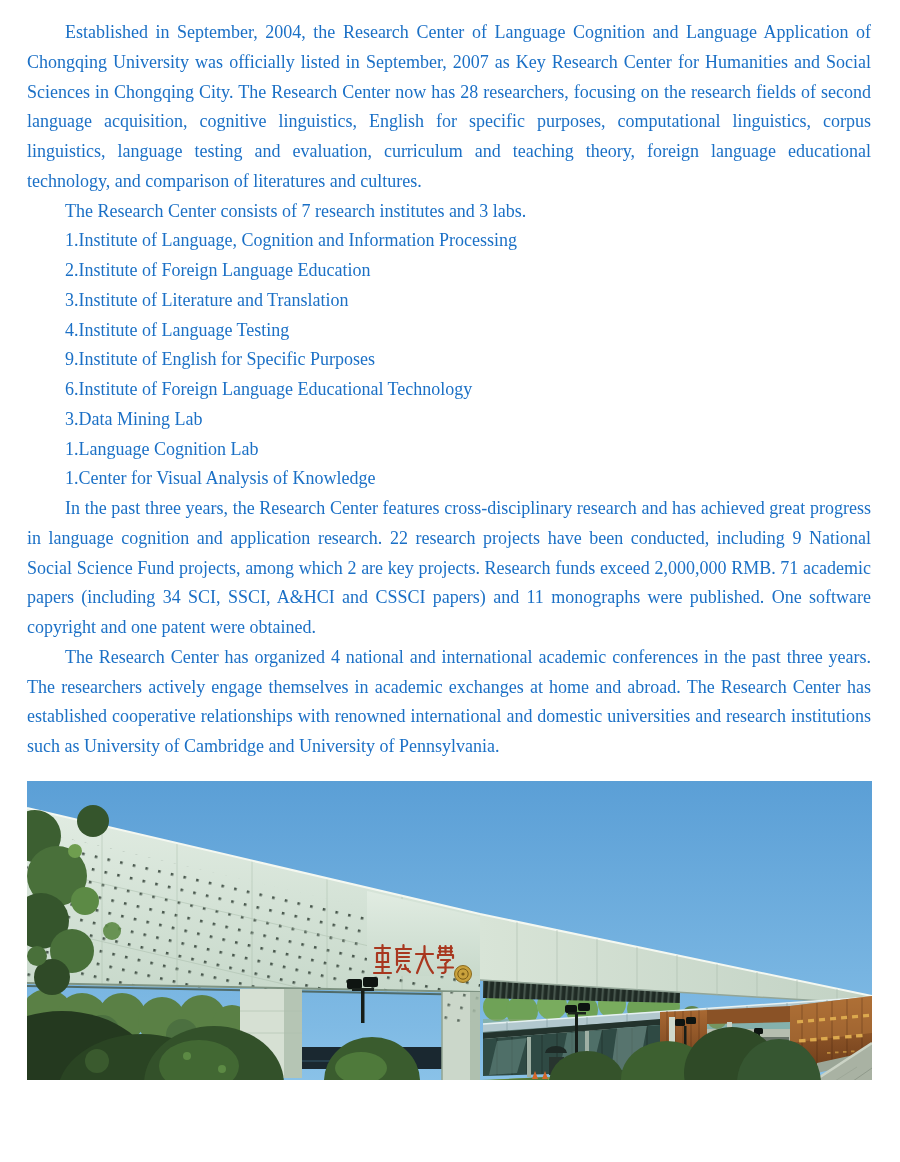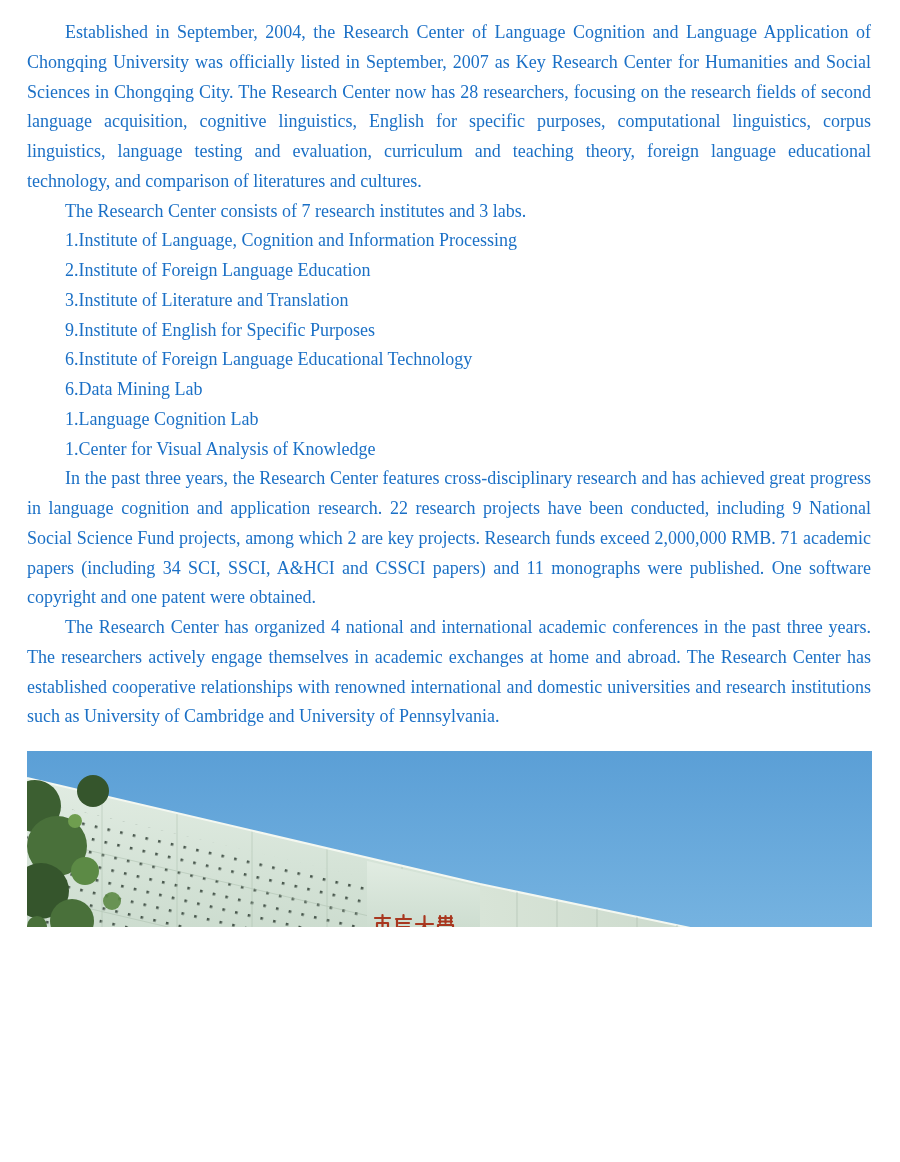--- a/index.html
+++ b/index.html
@@ -1,16 +1,16 @@
 <!DOCTYPE html>
 <html><head>
 <meta charset="utf-8">
 <style>
   html,body{margin:0;padding:0;background:#ffffff;}
-  .page{position:relative;width:900px;height:927px;background:#ffffff;overflow:hidden;}
+  .page{position:relative;width:900px;height:1080px;background:#ffffff;overflow:hidden;}
   .content{
     padding:18px 29px 0 27px;
     font-family:"Liberation Serif","DejaVu Serif",serif;
     color:#1B70C6;
     font-size:18px;
     line-height:29.75px;
   }
   .content p{margin:0;text-indent:38px;}
   .content p.just{text-align:justify;}
   .photo-frame{margin:19px 28px 0 27px;width:845px;height:349px;line-height:0;}
@@ -19,23 +19,24 @@
 </head>
 <body>
 
 <div class="page">
   <div class="content">
     <p class="just">Established in September, 2004, the Research Center of Language Cognition and Language Application of Chongqing University was officially listed in September, 2007 as Key Research Center for Humanities and Social Sciences in Chongqing City. The Research Center now has 28 researchers, focusing on the research fields of second language acquisition, cognitive linguistics, English for specific purposes, computational linguistics, corpus linguistics, language testing and evaluation, curriculum and teaching theory, foreign language educational technology, and comparison of literatures and cultures.</p>
     <p>The Research Center consists of 7 research institutes and 3 labs.</p>
     <p>1.Institute of Language, Cognition and Information Processing</p>
     <p>2.Institute of Foreign Language Education</p>
     <p>3.Institute of Literature and Translation</p>
+    <p>4.Institute of Language Testing</p>
     <p>9.Institute of English for Specific Purposes</p>
     <p>6.Institute of Foreign Language Educational Technology</p>
-    <p>6.Data Mining Lab</p>
+    <p>3.Data Mining Lab</p>
     <p>1.Language Cognition Lab</p>
     <p>1.Center for Visual Analysis of Knowledge</p>
     <p class="just">In the past three years, the Research Center features cross-disciplinary research and has achieved great progress in language cognition and application research. 22 research projects have been conducted, including 9 National Social Science Fund projects, among which 2 are key projects. Research funds exceed 2,000,000 RMB. 71 academic papers (including 34 SCI, SSCI, A&amp;HCI and CSSCI papers) and 11 monographs were published. One software copyright and one patent were obtained.</p>
     <p class="just">The Research Center has organized 4 national and international academic conferences in the past three years. The researchers actively engage themselves in academic exchanges at home and abroad. The Research Center has established cooperative relationships with renowned international and domestic universities and research institutions such as University of Cambridge and University of Pennsylvania.</p>
   </div>
 
   <div class="photo-frame" aria-label="Main gate of Chongqing University: a long white perforated concrete gate bearing red Chinese characters and a gold emblem, spanning over greenery, glass gatehouses and a wooden calligraphy wall under a blue sky">
     <svg width="845" height="349" viewBox="0 0 845 349" preserveAspectRatio="none">
       <defs>
         <linearGradient id="skyG" x1="0" y1="0" x2="0" y2="1">

